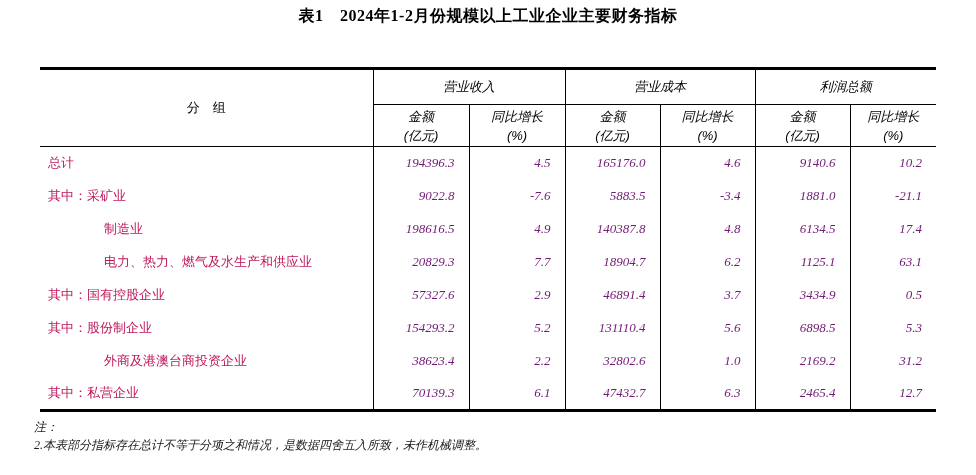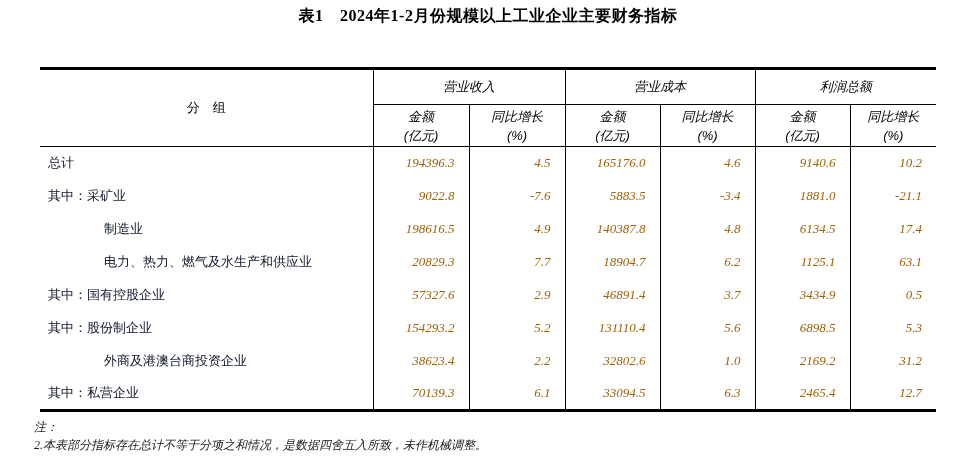--- a/index.html
+++ b/index.html
@@ -50,28 +50,28 @@
   tr.group-row th.vl { border-bottom: 1px solid #000000; }
   th.th-group-col { border-bottom: 1px solid #000000; }
   tr.sub-row th { border-bottom: 1px solid #000000; }
   .sub-line { line-height: 19px; }
   tbody tr { height: 33px; }
   tbody td { vertical-align: middle; }
   td.label {
     text-align: left;
     padding-left: 8px;
     font-family: "Liberation Sans", "DejaVu Sans", sans-serif;
-    color: #0f172a;
+    color: #be185d;
   }
   td.label.indent { padding-left: 64px; }
   td.num {
     text-align: right;
     padding-right: 14px;
     font-family: "Liberation Serif", "DejaVu Serif", serif;
-    color: #a16207;
+    color: #701a75;
     padding-left: 8px;
   }
   .notes {
     position: absolute;
     left: 34px;
     top: 418px;
     font-size: 12px;
     line-height: 18px;
     font-style: italic;
     font-family: "Liberation Serif", "DejaVu Serif", serif;
@@ -190,21 +190,21 @@
           <td class="num vl">2.2</td>
           <td class="num vl">32802.6</td>
           <td class="num vl">1.0</td>
           <td class="num vl">2169.2</td>
           <td class="num vl">31.2</td>
         </tr>
         <tr>
           <td class="label">其中：私营企业</td>
           <td class="num vl">70139.3</td>
           <td class="num vl">6.1</td>
-          <td class="num vl">33094.5</td>
+          <td class="num vl">47432.7</td>
           <td class="num vl">6.3</td>
           <td class="num vl">2465.4</td>
           <td class="num vl">12.7</td>
         </tr>
       </tbody>
   </table>
 
   <div class="notes">
     <div>注：</div>
     <div>2.本表部分指标存在总计不等于分项之和情况，是数据四舍五入所致，未作机械调整。</div>

